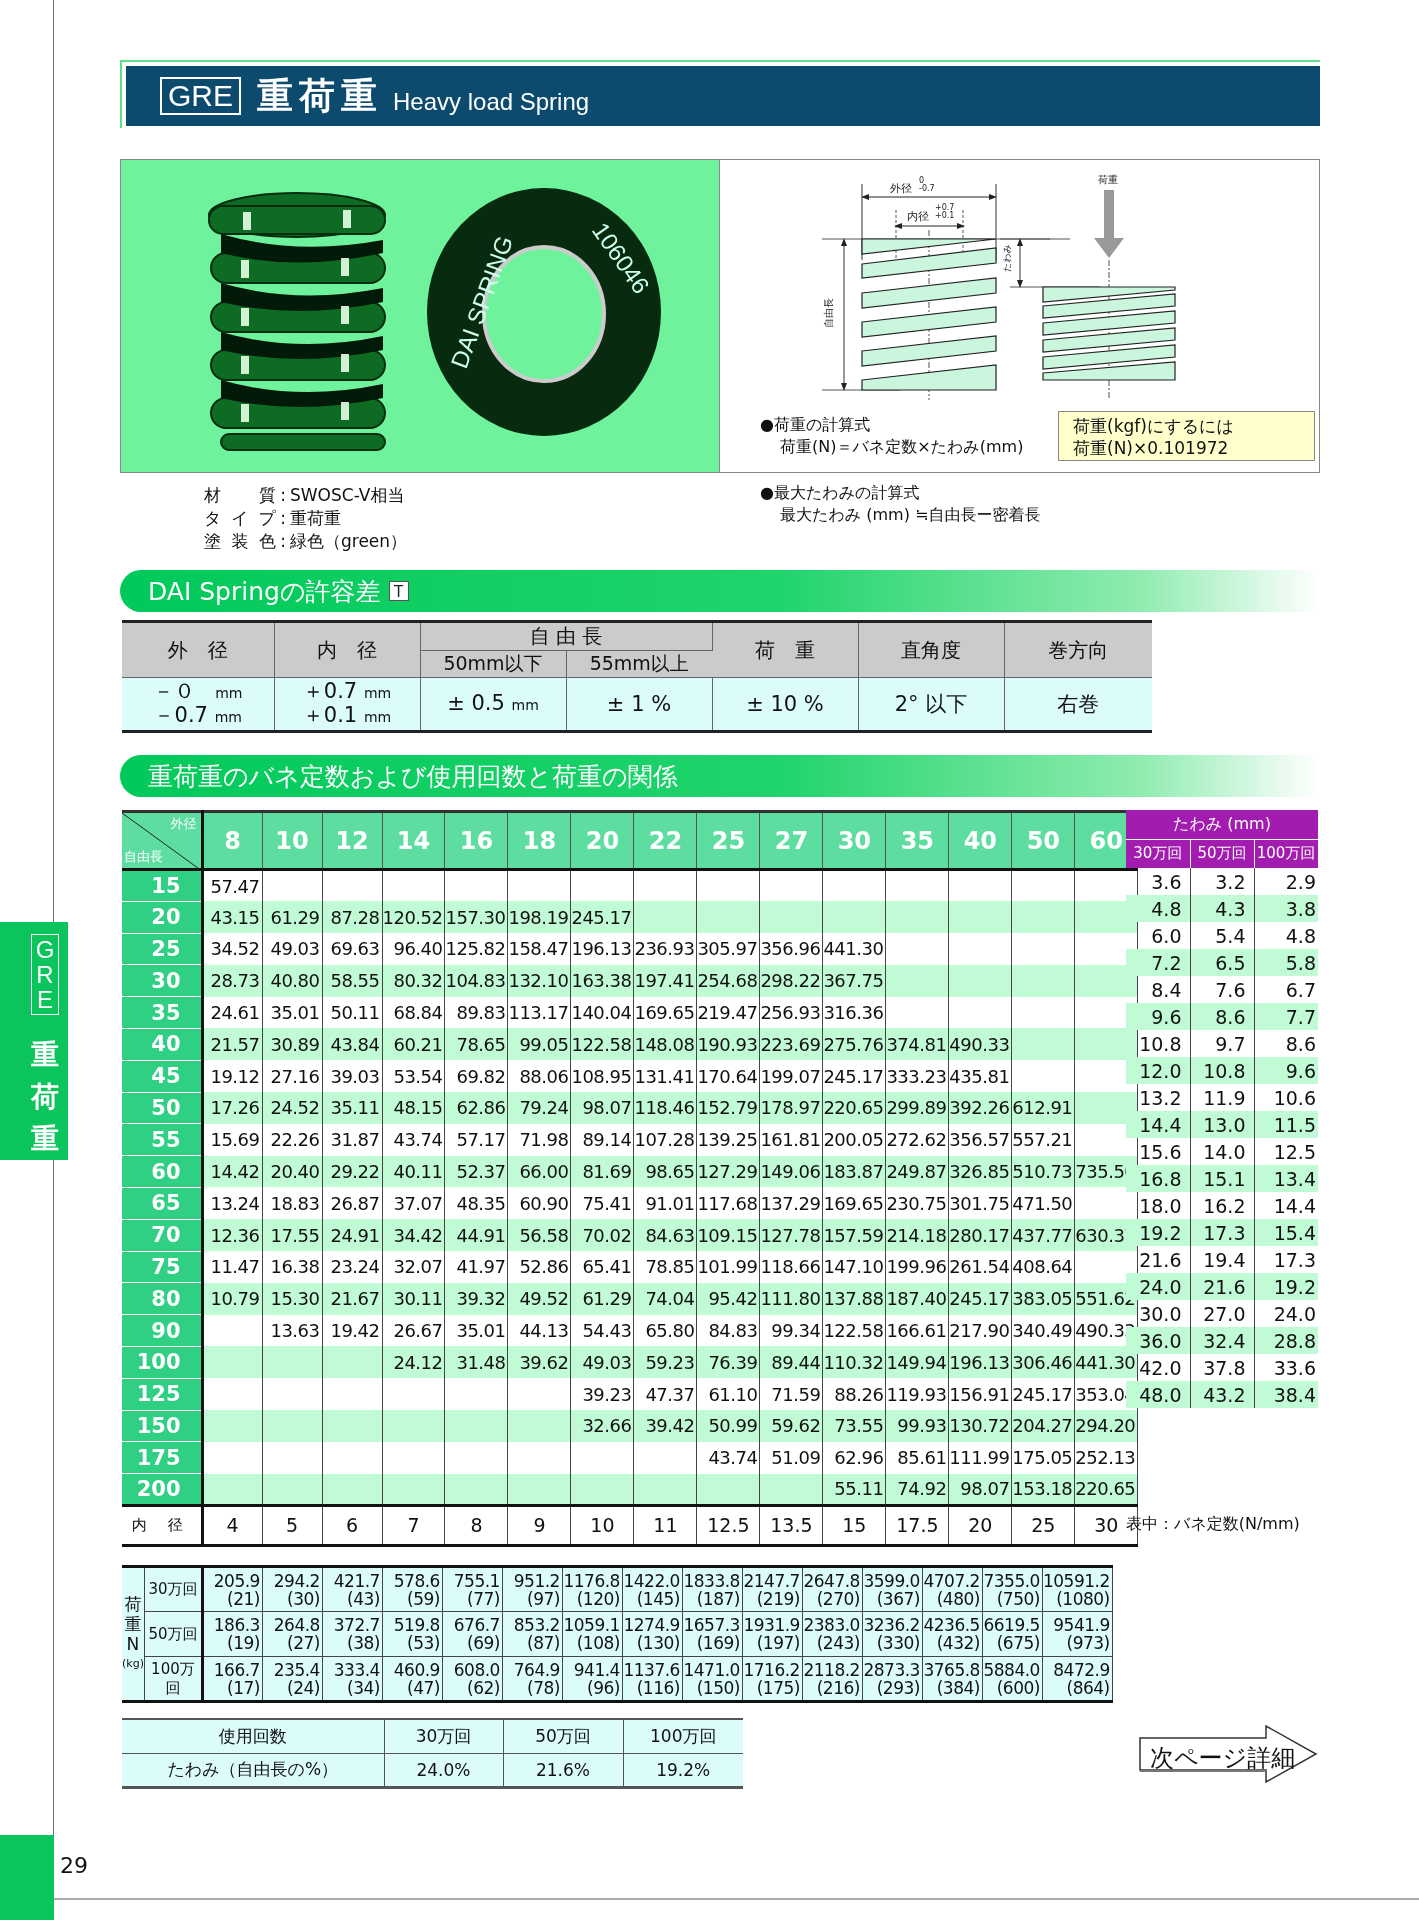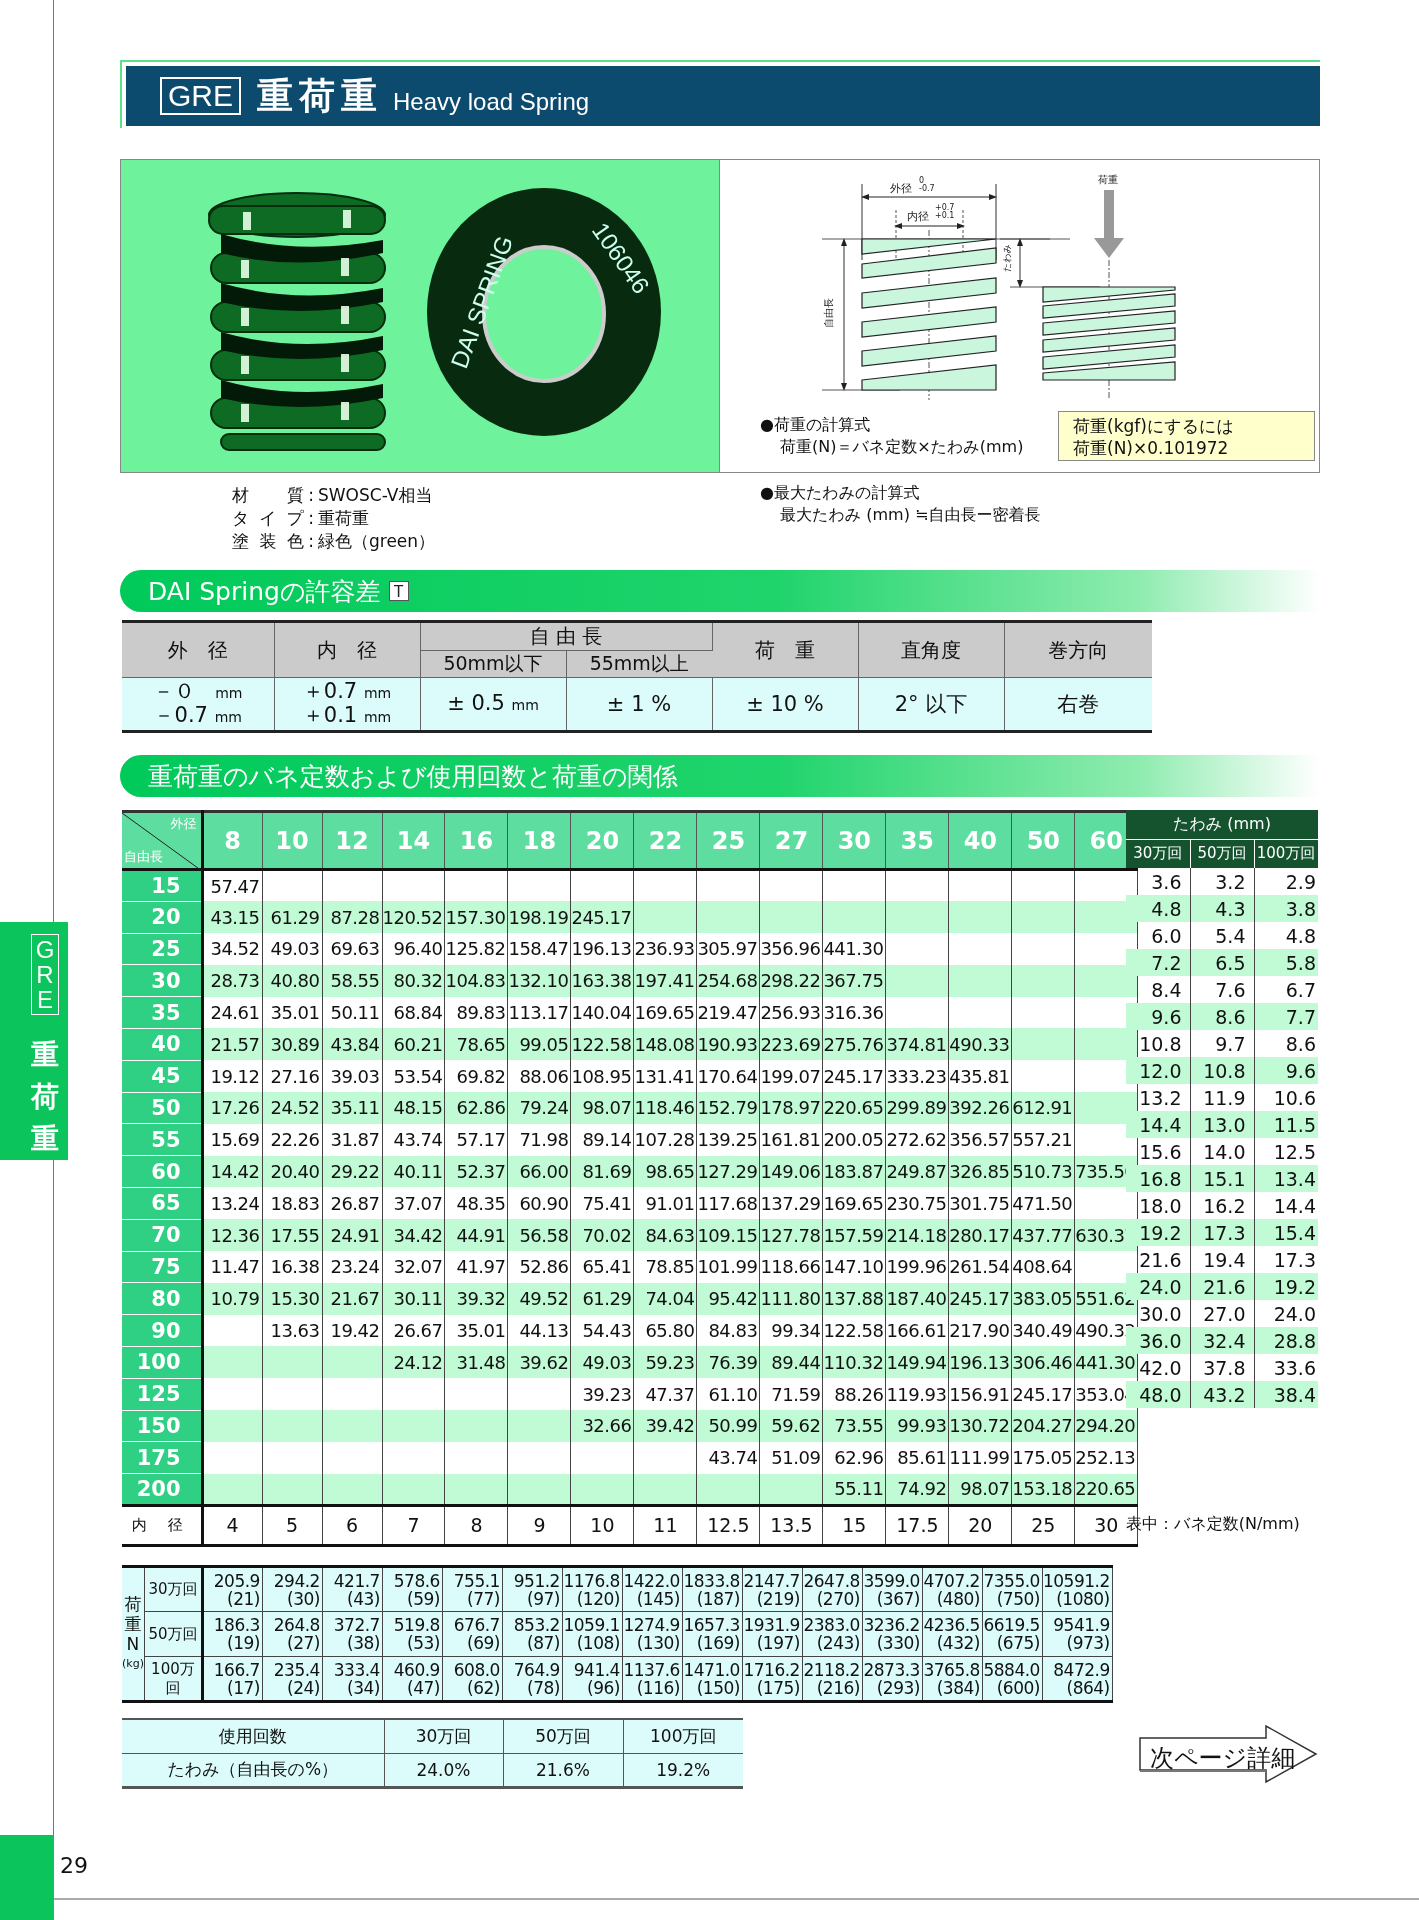--- a/index.html
+++ b/index.html
@@ -12,21 +12,21 @@
   .title-outer { position: absolute; left: 120px; top: 60px; width: 1200px; height: 68px; border-top: 2px solid #5ee08a; border-left: 2px solid #5ee08a; }
   .title-bar { position: absolute; left: 126px; top: 66px; width: 1194px; height: 60px; background: #0c4a6e; display: flex; align-items: center; padding-left: 34px; color: #fff; }
   .title-code { border: 2px solid #fff; font-family: "Liberation Sans", sans-serif; font-size: 30px; padding: 0 6px; line-height: 34px; }
   .title-jp { font-size: 36px; font-weight: bold; margin-left: 16px; letter-spacing: 6px; }
   .title-en { font-family: "Liberation Sans", sans-serif; font-size: 24px; margin-left: 10px; margin-top: 12px; }
 
   
   .photo-panel { position: absolute; left: 120px; top: 159px; width: 600px; height: 314px; background: #6ff29c; border: 1px solid #888; overflow: hidden; }
   .diagram-panel { position: absolute; left: 720px; top: 159px; width: 600px; height: 314px; border: 1px solid #888; border-left: none; background: #fff; }
 
-  .spec-list { position: absolute; left: 232px; top: 484px; font-size: 17px; line-height: 23px; }
+  .spec-list { position: absolute; left: 204px; top: 484px; font-size: 17px; line-height: 23px; }
   .spec-row { display: flex; }
   .spec-label { width: 72px; text-align: justify; text-align-last: justify; }
   .spec-sep { width: 14px; text-align: center; }
 
   .formula-box { position: absolute; left: 760px; top: 414px; font-size: 16px; line-height: 22px; }
   .formula-box .indent { padding-left: 20px; }
   .kgf-box { position: absolute; left: 1058px; top: 411px; width: 257px; height: 50px; background: #ffffcc; border: 1px solid #888; font-size: 17px; line-height: 22px; padding: 3px 0 0 14px; }
   .maxdefl { position: absolute; left: 760px; top: 482px; font-size: 16px; line-height: 22px; }
   .maxdefl .indent { padding-left: 20px; }
 
@@ -54,21 +54,21 @@
   .main-table tbody th { background: #2fcf84; color: #fff; font-size: 21px; font-weight: bold; text-align: right; padding-right: 20px; height: 31.8px; border-right: 3px solid #111; border-bottom: 1px solid #fff; }
   .main-table tbody td { font-size: 18px; text-align: right; padding-right: 2px; border-right: 1px solid #444; white-space: nowrap; letter-spacing: -0.5px; }
   .main-table tbody tr:nth-child(even) td { background: #c0fbd6; }
   .main-table tbody tr:nth-child(odd) td { background: #fff; }
   .main-table tfoot td, .main-table tfoot th { height: 40px; font-size: 19px; font-weight: normal; text-align: center; border-top: 3px solid #111; border-bottom: 3px solid #111; border-right: 1px solid #444; background: #fff; }
   .main-table tfoot th { border-right: 3px solid #111; font-size: 15px; letter-spacing: 8px; }
 
   
   .defl-table { position: absolute; left: 1126px; top: 810px; border-collapse: collapse; table-layout: fixed; }
   .defl-table col { width: 64px; }
-  .defl-table thead th { background: #14532d; color: #fff; font-weight: normal; font-size: 16px; height: 29px; }
+  .defl-table thead th { background: #a21caf; color: #fff; font-weight: normal; font-size: 16px; height: 29px; }
   .defl-table thead th.sub { font-size: 15px; border-right: 1px solid #fff; border-top: 1px solid #fff; }
   .defl-table tbody td { height: 27px; text-align: right; font-size: 19px; padding-right: 8px; border-right: 1px solid #444; }
   .defl-table tbody td:last-child { border-right: none; padding-right: 2px; }
   .defl-table tbody tr:nth-child(even) td { background: #c0fbd6; }
   .defl-note { position: absolute; left: 1126px; top: 1514px; font-size: 16px; }
 
   
   .load-table { position: absolute; left: 122px; top: 1565px; border-collapse: collapse; table-layout: fixed; border-top: 3px solid #111; border-bottom: 3px solid #111; }
   .load-table col.lab1 { width: 22px; }
   .load-table col.lab2 { width: 58px; }

